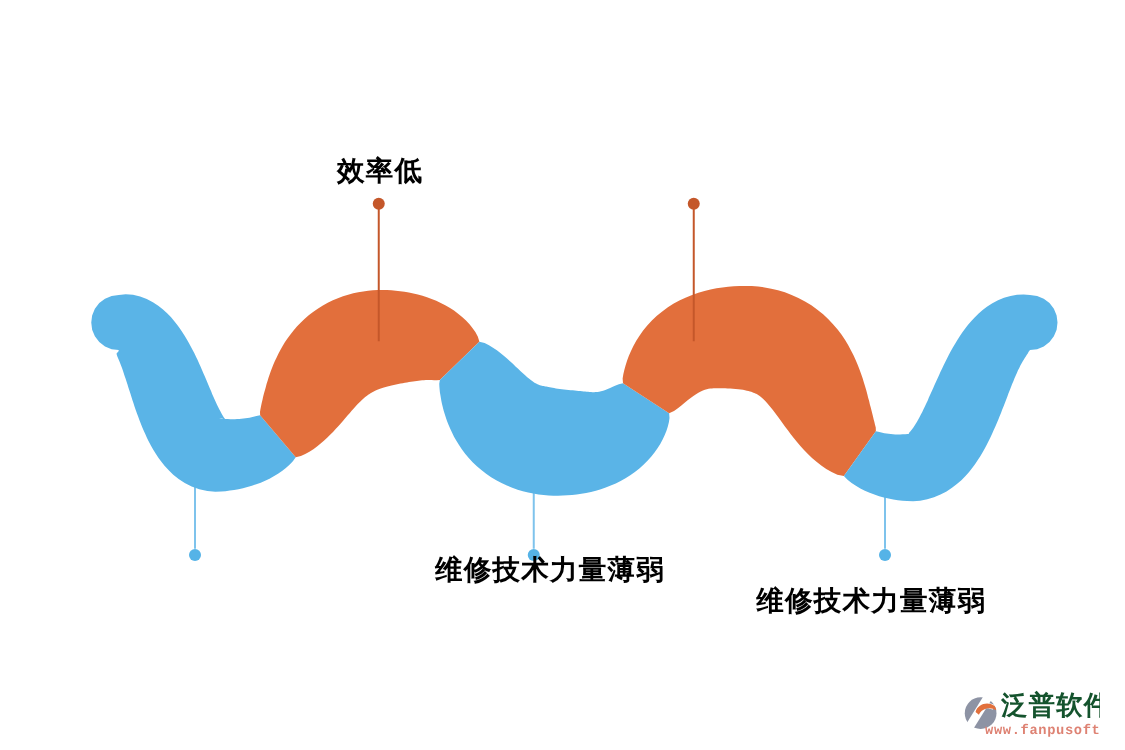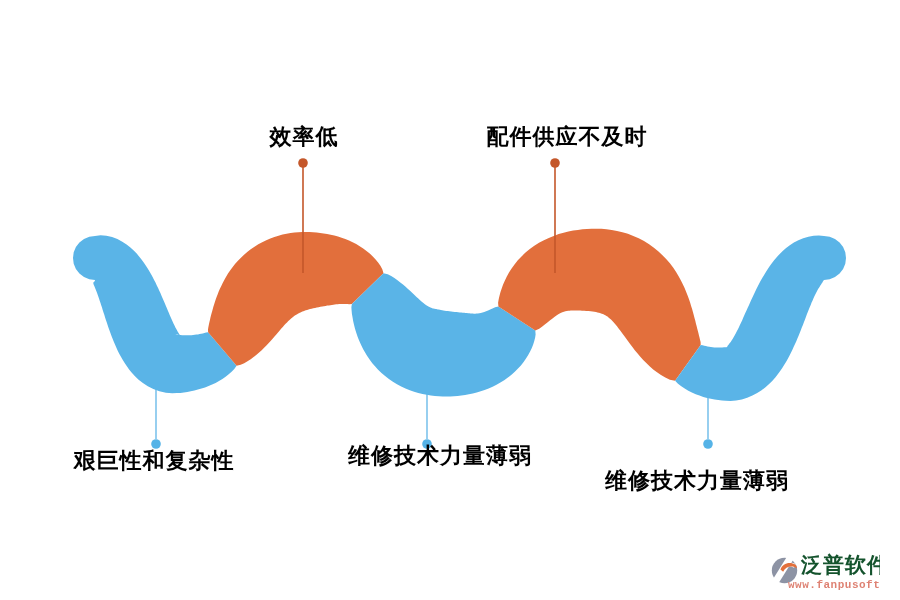--- a/index.html
+++ b/index.html
@@ -47,22 +47,20 @@
         <line x1="303" y1="167" x2="303" y2="273" stroke="#C4572A" stroke-width="1.6"></line>
         <circle cx="303" cy="163" r="4.8" fill="#C4572A"></circle>
       </g>
       <g>
         <line x1="555" y1="167" x2="555" y2="273" stroke="#C4572A" stroke-width="1.6"></line>
         <circle cx="555" cy="163" r="4.8" fill="#C4572A"></circle>
       </g>
     </svg>
 
   <div class="lbl lbl-top-0">效率低</div>
-  <div class="lbl lbl-top-1">配件供应不及时</div>
-  <div class="lbl lbl-bot-0">艰巨性和复杂性</div>
   <div class="lbl lbl-bot-1">维修技术力量薄弱</div>
   <div class="lbl lbl-bot-2">维修技术力量薄弱</div>
 
   <div class="logo">
     <svg class="logo-icon" width="29" height="29" viewBox="0 0 32 32">
       <circle cx="16" cy="16" r="14" fill="#8D93A4"></circle>
       <path d="M-2 34 L21 -3 L27 2 L7 34 Z" fill="#ffffff"></path>
       <path d="M12 16 C13.5 8.5 22 5 28.5 9 L26.5 13 C21 10 15.5 12 13.5 18 Z" fill="#ffffff"></path>
       <path d="M11.5 15 C13.5 8 22 5.5 28 9.5 C29 10.5 29.6 12 29.8 13.5 C24.5 10 17 11.5 14.5 17.5 Z" fill="#E2703C"></path>
     </svg>

